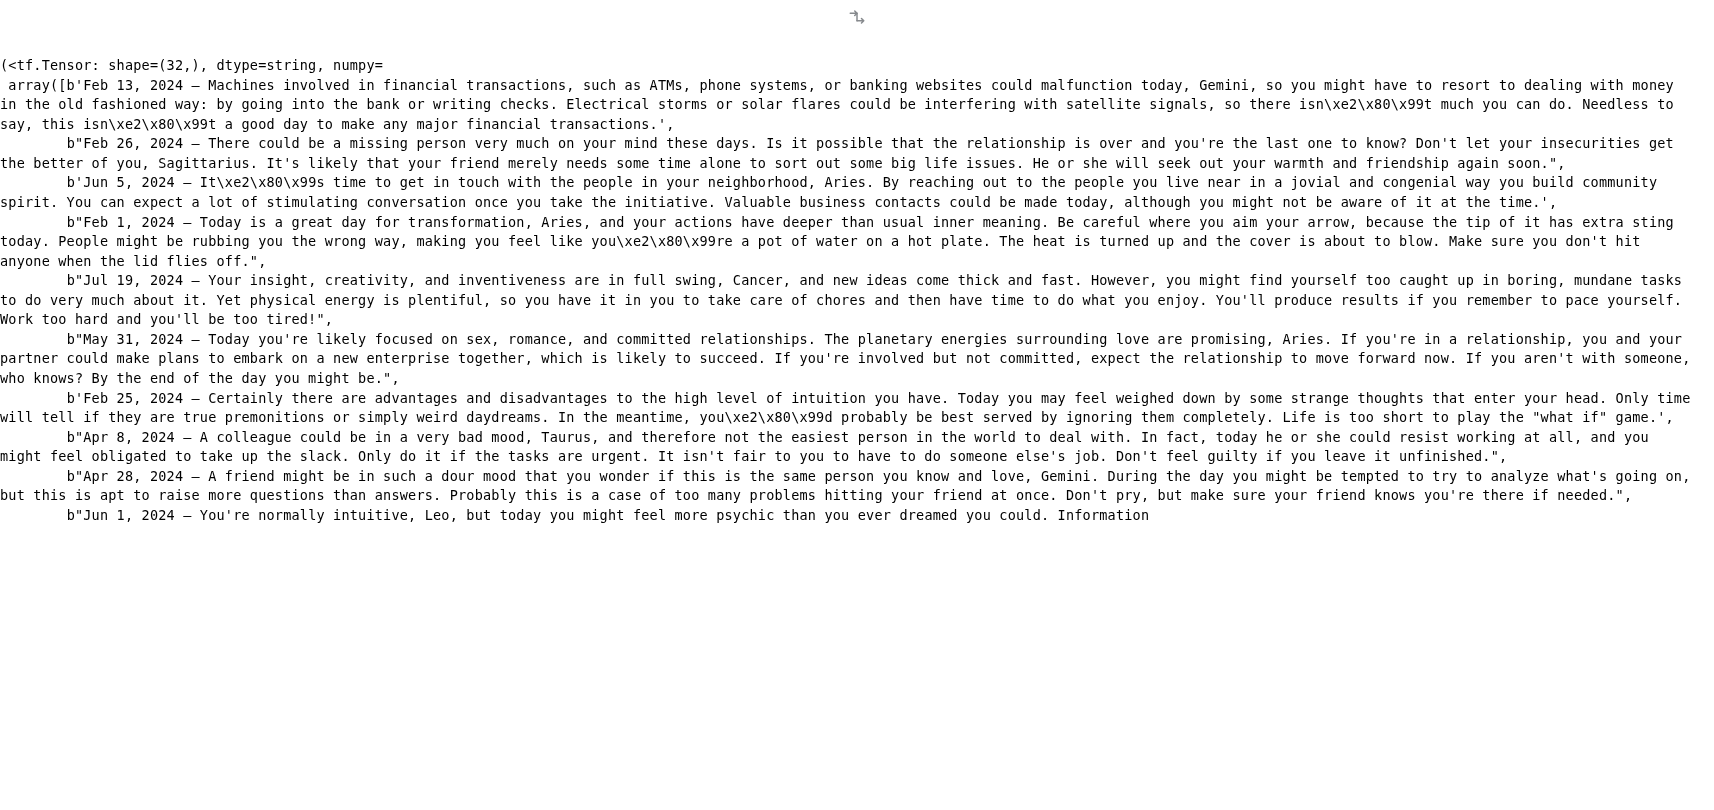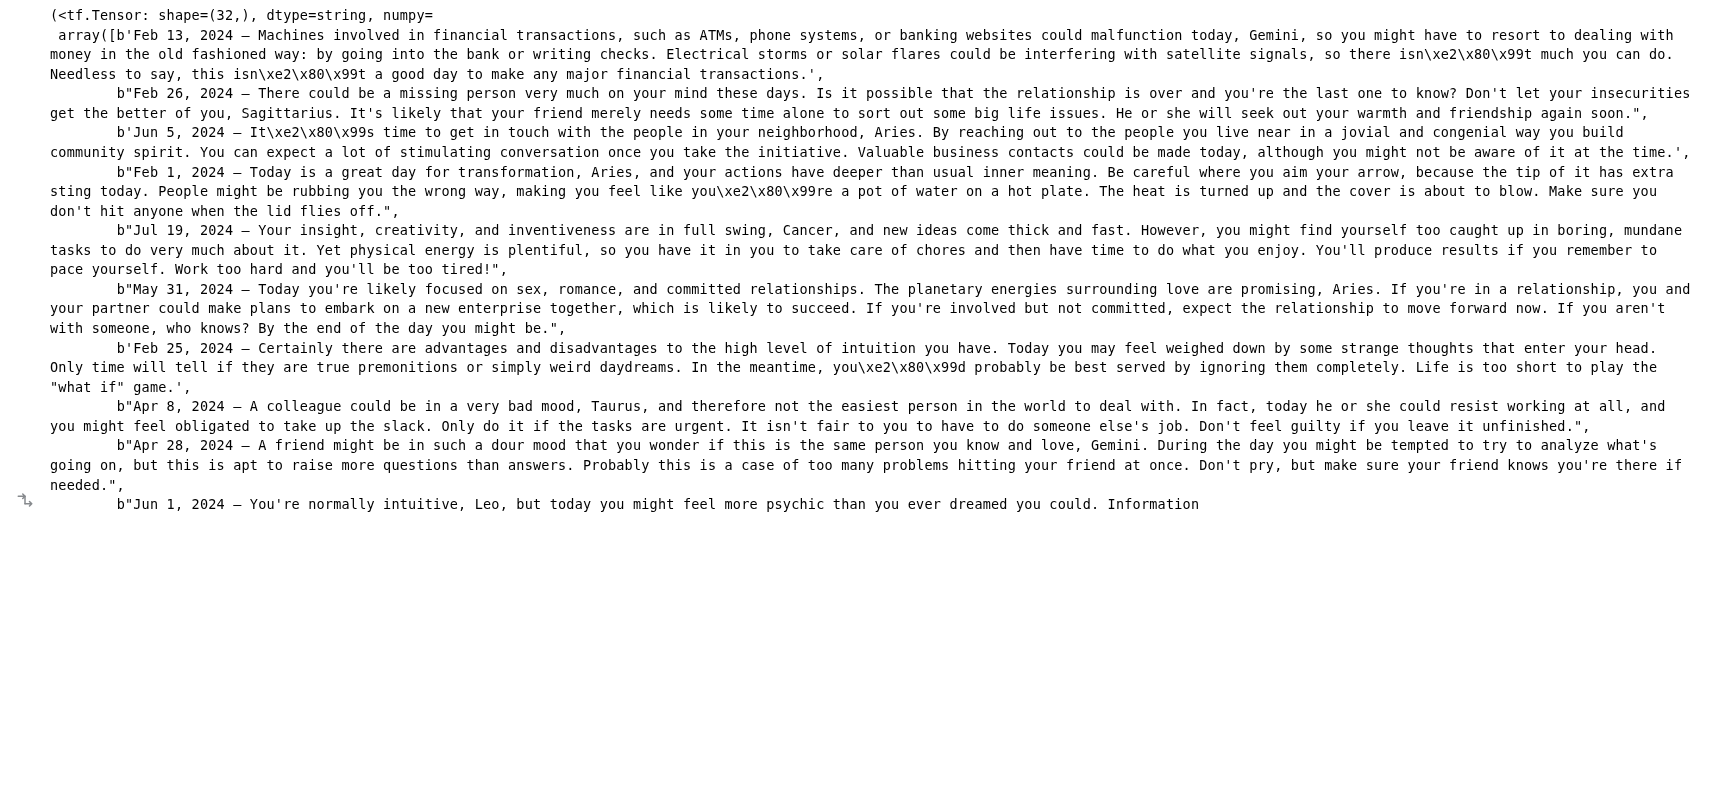--- a/index.html
+++ b/index.html
@@ -10,22 +10,23 @@
     body {
       font-family: 'Menlo', 'Monaco', 'Consolas', monospace;
       font-size: 13.5px;
       line-height: 1.45;
       background: #ffffff;
       color: #000000;
       padding: 0;
     }
     .output-container {
       display: flex;
-      align-items: flex-end;
+      align-items: center;
       padding: 6px 0 0 0;
+      flex-direction: column;
     }
     .gutter {
       flex: 0 0 50px;
       display: flex;
       justify-content: center;
       padding-top: 2px;
     }
     .gutter svg {
       width: 18px;
       height: 18px;

